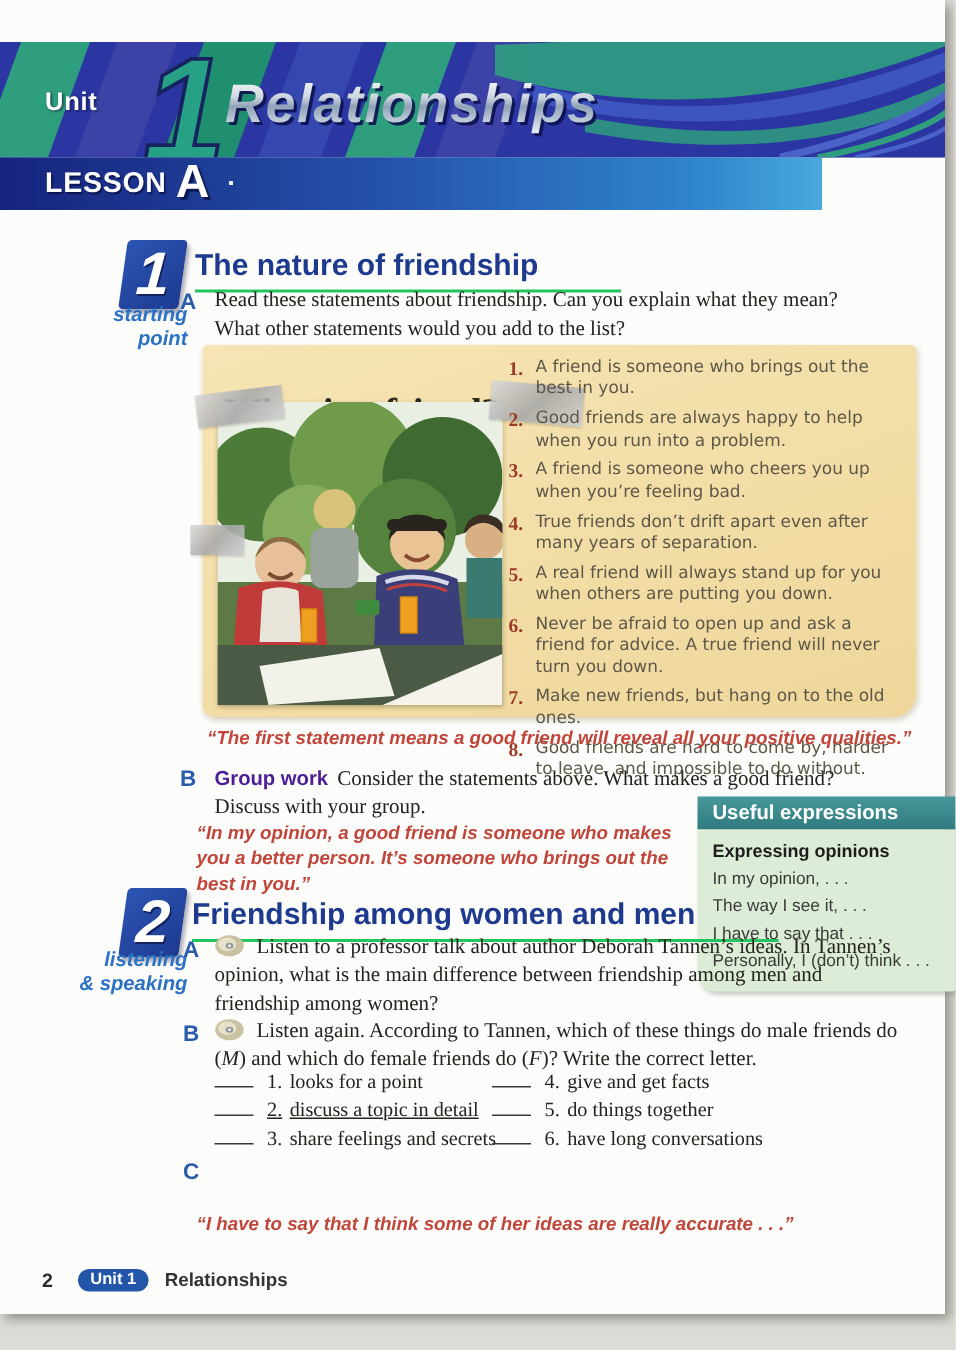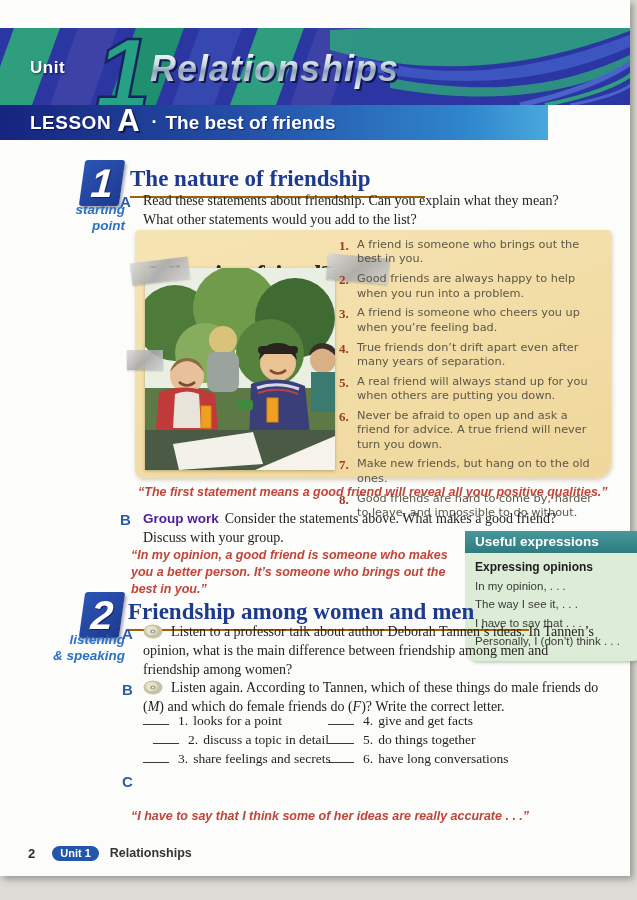--- a/index.html
+++ b/index.html
@@ -14,21 +14,21 @@
   .unit-title{position:absolute;left:150px;top:20px;font-family:"Liberation Sans",sans-serif;font-style:italic;font-weight:900;font-size:36px;letter-spacing:1px;background:linear-gradient(180deg,#ffffff 5%,#cdd6e0 40%,#8fa2b8 55%,#eef3f8 100%);-webkit-background-clip:text;background-clip:text;color:transparent;filter:drop-shadow(2px 2px 0 rgba(12,18,80,.9));}
   .lesson-bar{position:absolute;left:0;top:105px;width:548px;height:35px;background:linear-gradient(90deg,#16247e 0%,#2450a8 45%,#2f86cc 85%,#49a8dc 100%);display:flex;align-items:center;padding-left:30px;box-sizing:border-box;font-family:"Liberation Sans",sans-serif;color:#fff;}
   .lesson-word{font-weight:900;font-size:19px;letter-spacing:.5px;text-shadow:1px 1px 1px rgba(0,0,40,.6);}
   .lesson-letter{font-weight:900;font-size:31px;margin-left:6px;margin-top:-4px;text-shadow:2px 2px 1px rgba(0,0,40,.6);}
   .lesson-dot{font-weight:900;font-size:18px;margin:0 8px 0 12px;}
   .lesson-title{font-weight:700;font-size:19px;text-shadow:1px 1px 1px rgba(0,0,40,.5);}
 
   
   .num-badge{position:absolute;width:40px;height:46px;background:linear-gradient(135deg,#2c55b4,#1d3a8f);transform:skewX(-8deg);border-radius:3px;box-shadow:2px 3px 3px rgba(60,60,90,.45);display:flex;align-items:center;justify-content:center;}
   .num-badge span{color:#fff;font-family:"Liberation Sans",sans-serif;font-style:italic;font-weight:900;font-size:40px;transform:skewX(4deg);text-shadow:1px 1px 0 #14235f;}
-  .sec-title{position:absolute;font-family:Liberation Serif, serif;font-weight:700;font-size:23px;color:#1d3a8f;border-bottom:2px solid #a16207;padding:0 55px 4px 0;}
+  .sec-title{position:absolute;font-family:Liberation Sans, sans-serif;font-weight:700;font-size:20px;color:#1d3a8f;border-bottom:2px solid #22c55e;padding:0 55px 4px 0;}
   .side-label{position:absolute;font-family:"Liberation Sans",sans-serif;font-style:italic;font-weight:900;font-size:13.5px;color:#2b72c5;text-align:right;line-height:1.15;}
   .ex-letter{position:absolute;font-family:"Liberation Sans",sans-serif;font-weight:900;font-size:15px;color:#2b5cab;}
   .ex-text{position:absolute;font-size:14px;color:#25231f;line-height:1.34;}
   .gw{font-family:"Liberation Sans",sans-serif;font-weight:700;font-size:13.5px;color:#4c1d95;margin-right:6px;}
   .quote{position:absolute;font-family:"Liberation Sans",sans-serif;font-style:italic;font-weight:700;font-size:12.5px;color:#c0453a;line-height:1.35;}
 
   
   .notebox{position:absolute;left:135px;top:230px;width:476px;height:248px;background:linear-gradient(160deg,#f6e4b4 0%,#f2ddA6 55%,#efd79b 100%);border-radius:4px 4px 16px 8px;box-shadow:1px 2px 4px rgba(140,120,70,.35);}
   .notebox-title{position:absolute;left:14px;top:2px;font-family:Liberation Serif, serif;font-weight:900;font-size:26px;color:#2e2a1e;letter-spacing:-.5px;margin-top:28px;}
   .note-list{position:absolute;left:204px;top:8px;width:264px;}
@@ -85,21 +85,20 @@
         <path d="M545,77 C590,68 620,56 632,46" stroke="#2f9e7f" stroke-width="4" fill="none"></path>
         <path d="M570,77 C605,70 625,62 632,56" stroke="#4b63c8" stroke-width="3" fill="none"></path>
       </svg>
       <div class="unit-label">Unit</div>
       <div class="unit-title">Relationships</div>
     </div>
     <div class="lesson-bar">
       <span class="lesson-word">LESSON</span>
       <span class="lesson-letter">A</span>
       <span class="lesson-dot">·</span>
-      <span class="lesson-title">The best of friends</span>
     </div>
 
     <div class="num-badge" style="left:82px;top:160px;">
       <span>1</span>
     </div>
     <div class="sec-title" style="left:130px;top:166px;">The nature of friendship</div>
     <div class="side-label" style="left:30px;top:202px;width:95px;">
       <div>starting</div>
       <div>point</div>
     </div>
@@ -231,21 +230,21 @@
     <div class="ex-text" style="left:143px;top:679px;width:458px;">
       <svg class="cd" width="20" height="15" viewBox="0 0 20 15">
         <ellipse cx="10" cy="7.5" rx="9.5" ry="7" fill="#c9c2a2"></ellipse>
         <ellipse cx="8.5" cy="6.5" rx="6" ry="4.5" fill="#e8e2c8"></ellipse>
         <ellipse cx="10" cy="7.5" rx="2.6" ry="2" fill="#8f9aa0"></ellipse>
         <ellipse cx="10" cy="7.5" rx="1.1" ry=".9" fill="#f4f2ea"></ellipse>
       </svg><span>Listen again. According to Tannen, which of these things do male friends do (</span><span class="mf">M</span><span>) and which do female friends do (</span><span class="mf">F</span><span>)? Write the correct letter.</span>
     </div>
 
     <div class="check-row" style="left:143px;top:712px;"><span class="blank"></span><span class="chk-num">1.</span><span>looks for a point</span></div>
-    <div class="check-row" style="left:153px;top:731px;"><span class="blank"></span><span class="chk-num">2.</span><span>discuss a topic in detail</span></div>
+    <div class="check-row" style="left:143px;top:731px;text-decoration:underline;"><span class="blank"></span><span class="chk-num">2.</span><span>discuss a topic in detail</span></div>
     <div class="check-row" style="left:143px;top:750px;"><span class="blank"></span><span class="chk-num">3.</span><span>share feelings and secrets</span></div>
     <div class="check-row" style="left:328px;top:712px;"><span class="blank"></span><span class="chk-num">4.</span><span>give and get facts</span></div>
     <div class="check-row" style="left:328px;top:731px;"><span class="blank"></span><span class="chk-num">5.</span><span>do things together</span></div>
     <div class="check-row" style="left:328px;top:750px;"><span class="blank"></span><span class="chk-num">6.</span><span>have long conversations</span></div>
 
     <div class="ex-letter" style="left:122px;top:773px;">C</div>
 
     <div class="quote" style="left:131px;top:808px;width:460px;">“I have to say that I think some of her ideas are really accurate . . .”</div>
 
     <div class="footer">

